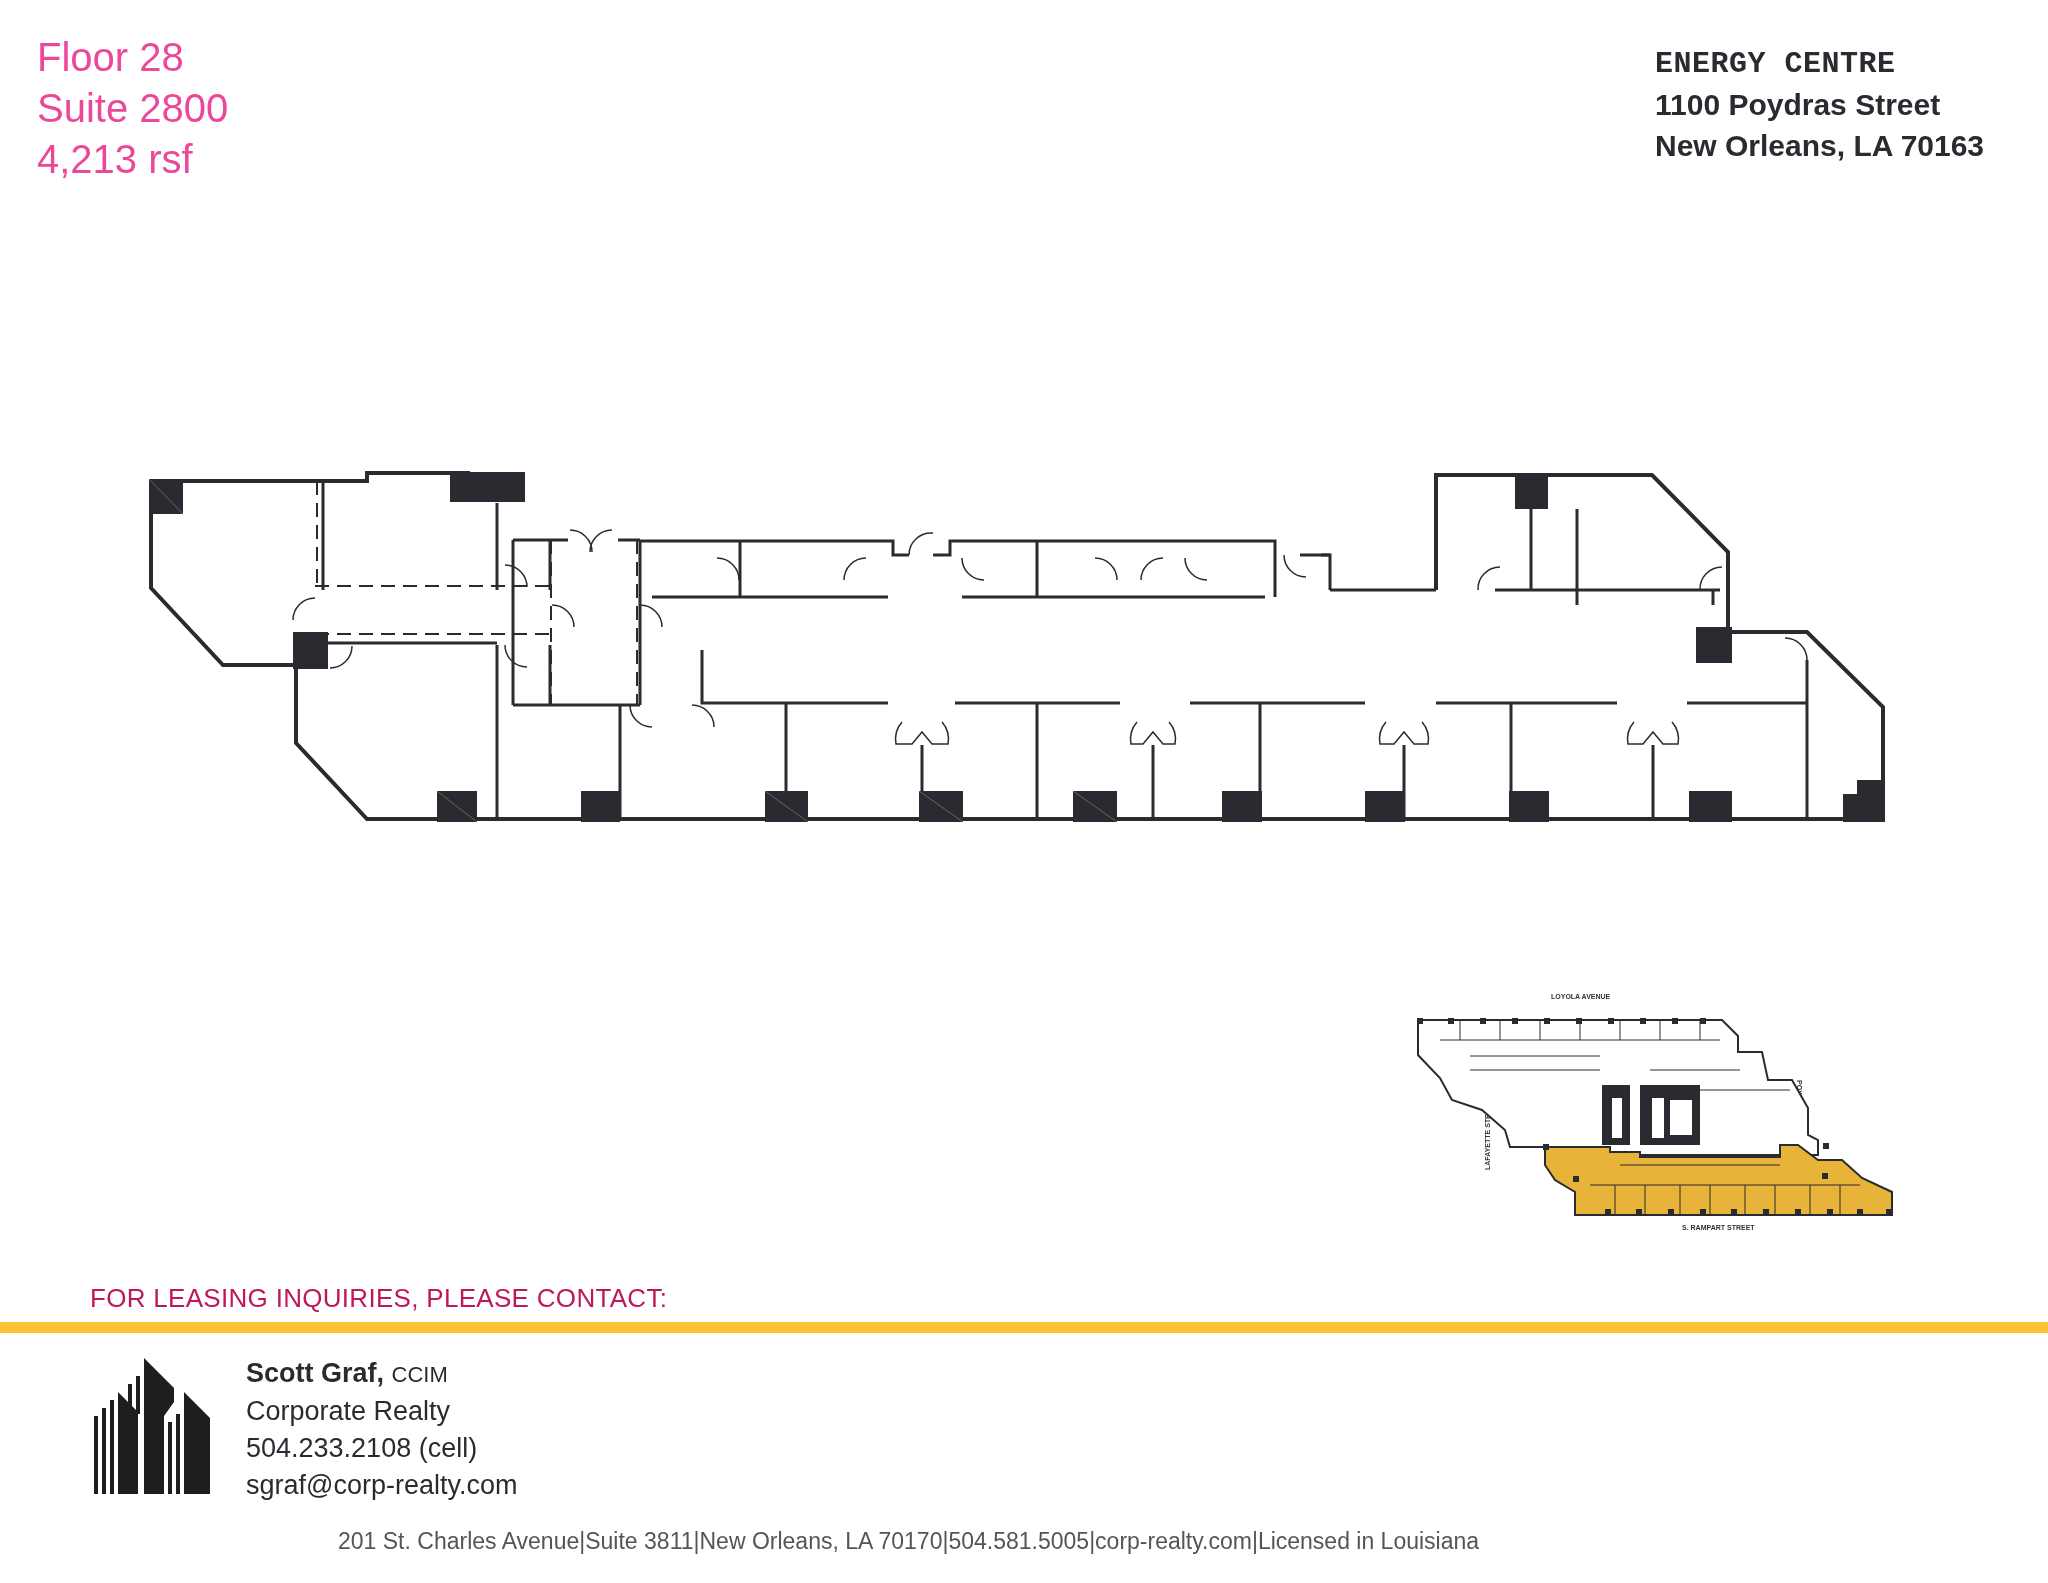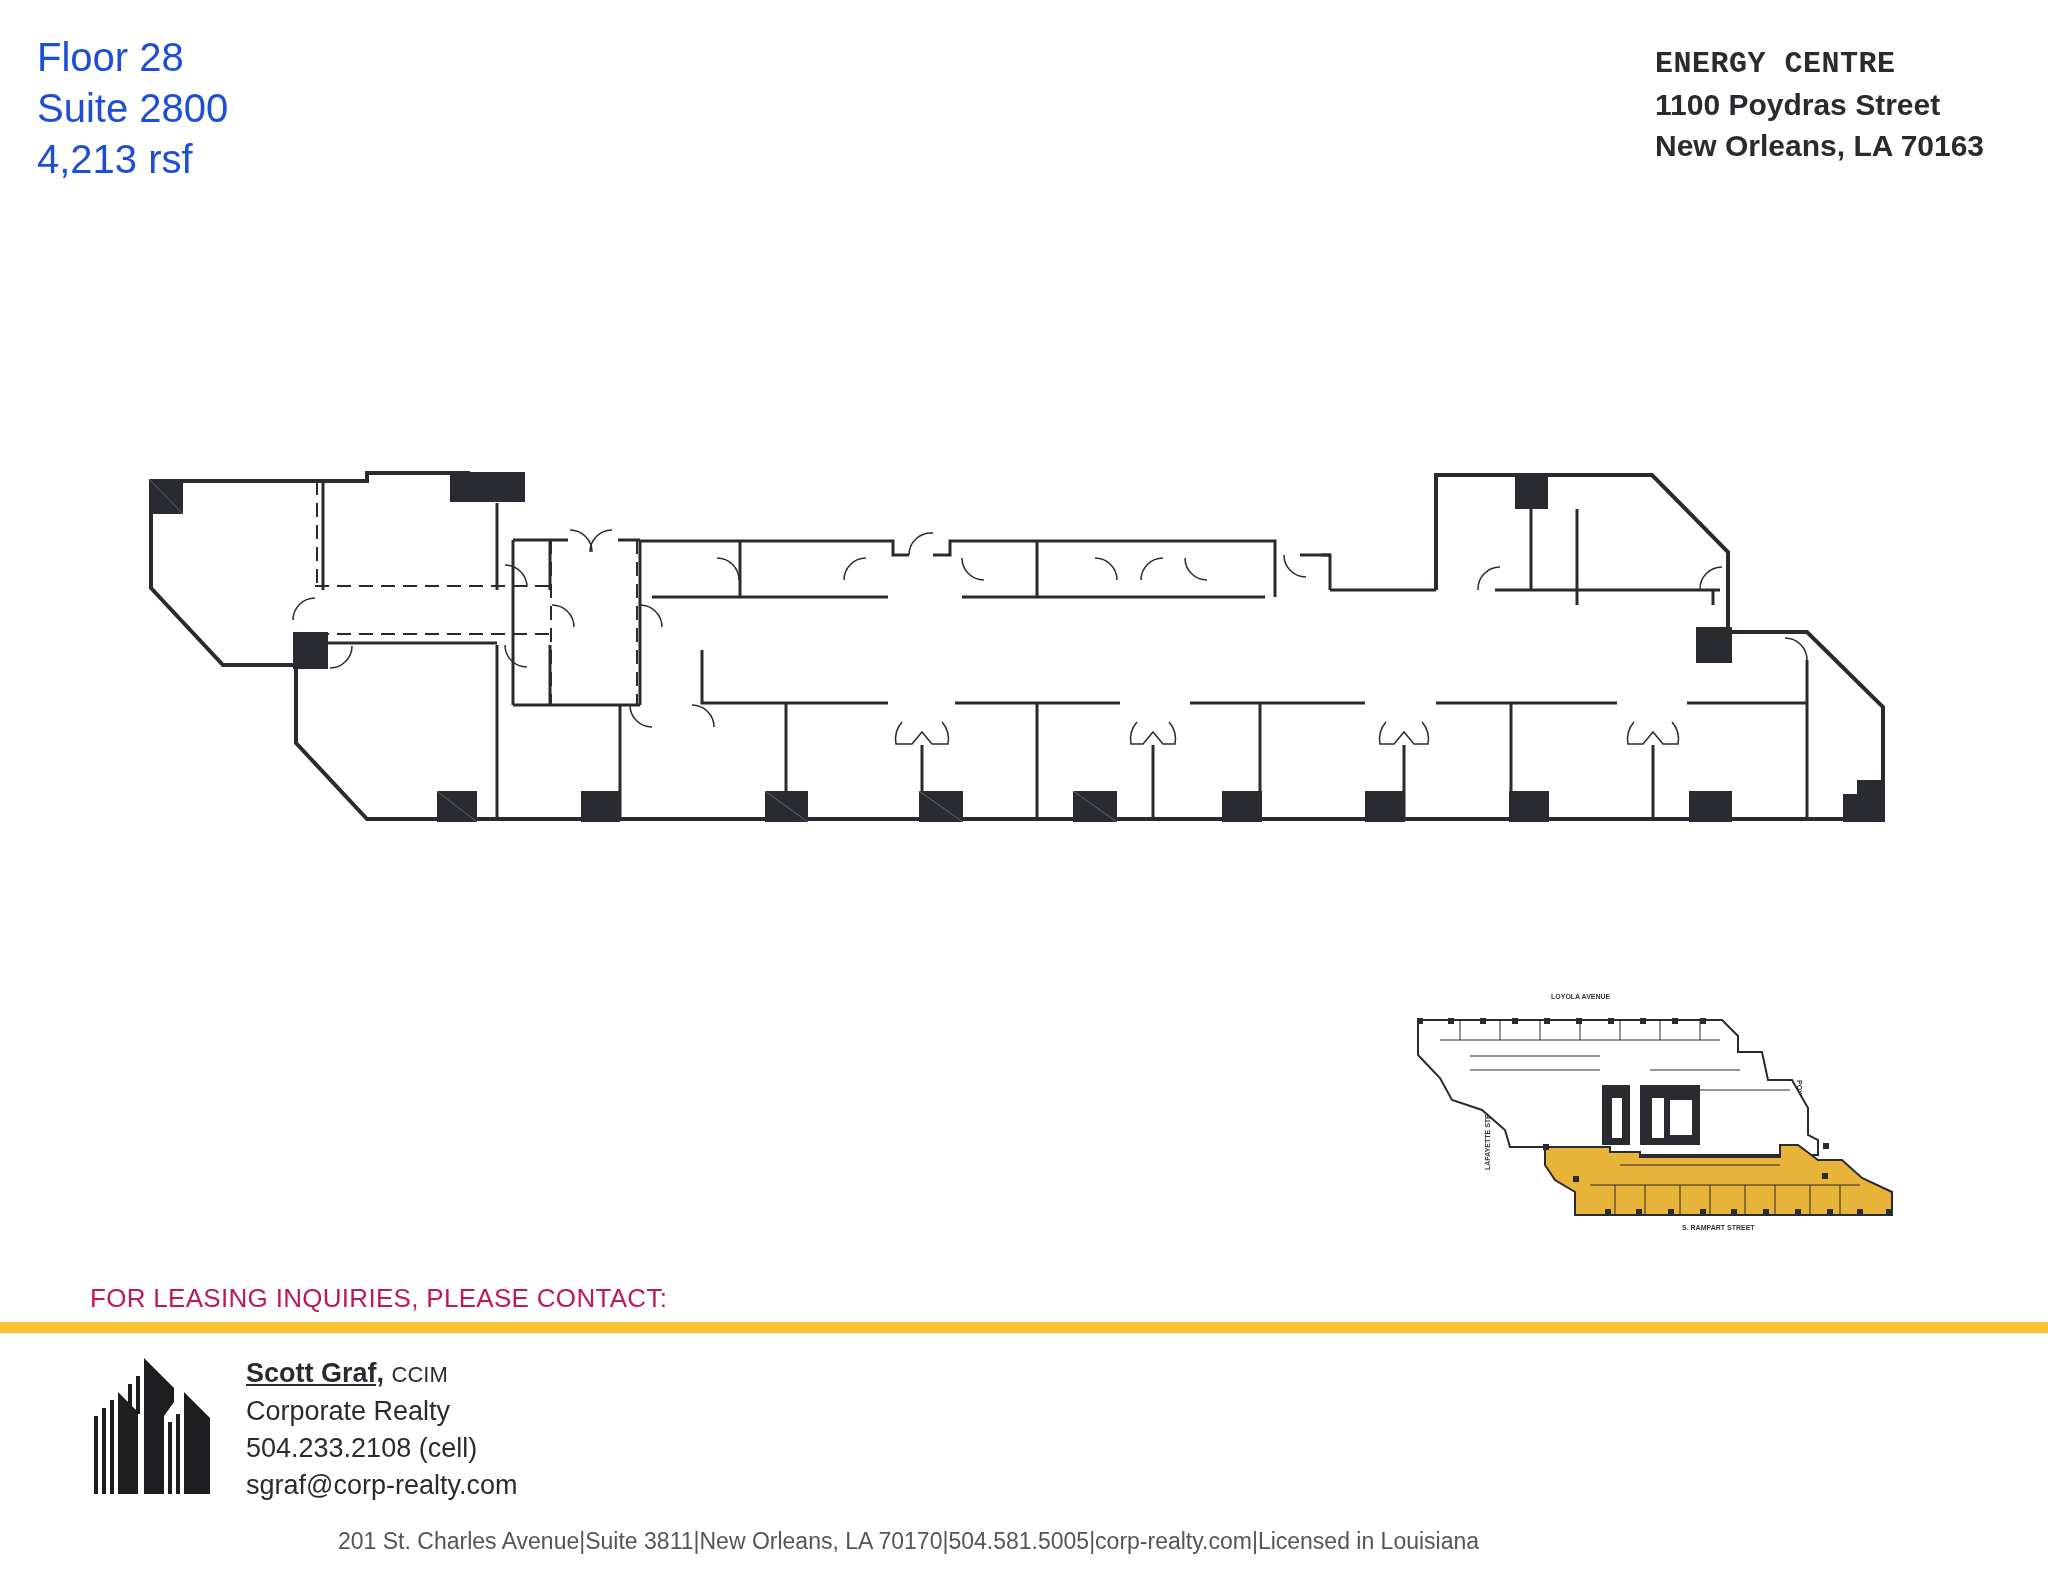--- a/index.html
+++ b/index.html
@@ -1,28 +1,28 @@
 <!DOCTYPE html>
 <html><head>
 <meta charset="utf-8">
 <style>
   html,body{margin:0;padding:0;background:#ffffff;}
   body{width:2048px;height:1583px;position:relative;overflow:hidden;font-family:"Liberation Sans",sans-serif;color:#2a2b30;}
   .abs{position:absolute;}
-  .suite-info{left:37px;top:32px;font-size:40px;line-height:51px;color:#1d4ed8;}
+  .suite-info{left:37px;top:32px;font-size:40px;line-height:51px;color:#ec4899;}
   .suite-info div{white-space:nowrap;}
   .bldg{left:1655px;top:44px;color:#2a2b30;}
   .bldg .name{font-size:30px;font-weight:bold;letter-spacing:0.5px;line-height:40px;font-family:Liberation Mono, monospace;}
   .bldg .addr{font-size:30px;line-height:41px;font-weight:bold;}
   .plan{left:0;top:0;width:2048px;height:1583px;}
   .leasing{left:90px;top:1283px;font-size:26px;letter-spacing:0.3px;color:#be185d;}
   .bar{left:0;top:1322px;width:2048px;height:11px;background:#fdc134;}
   .logo{left:94px;top:1358px;width:116px;height:136px;}
   .contact{left:246px;top:1355px;font-size:27px;line-height:37px;color:#2a2b30;}
-  .contact .nm{font-weight:bold;text-decoration:underline;}
+  .contact .nm{font-weight:bold;}
   .contact .cred{font-size:22px;font-weight:normal;}
   .footer{left:338px;top:1528px;width:1372px;font-size:23px;color:#555559;display:flex;justify-content:flex-start;white-space:nowrap;}
   .footer .sep{color:#555559;}
   .street{font-family:"Liberation Sans",sans-serif;font-size:7px;font-weight:bold;fill:#333;}
 </style>
 </head>
 <body>
 
 <div class="abs suite-info">
   <div>Floor 28</div>

